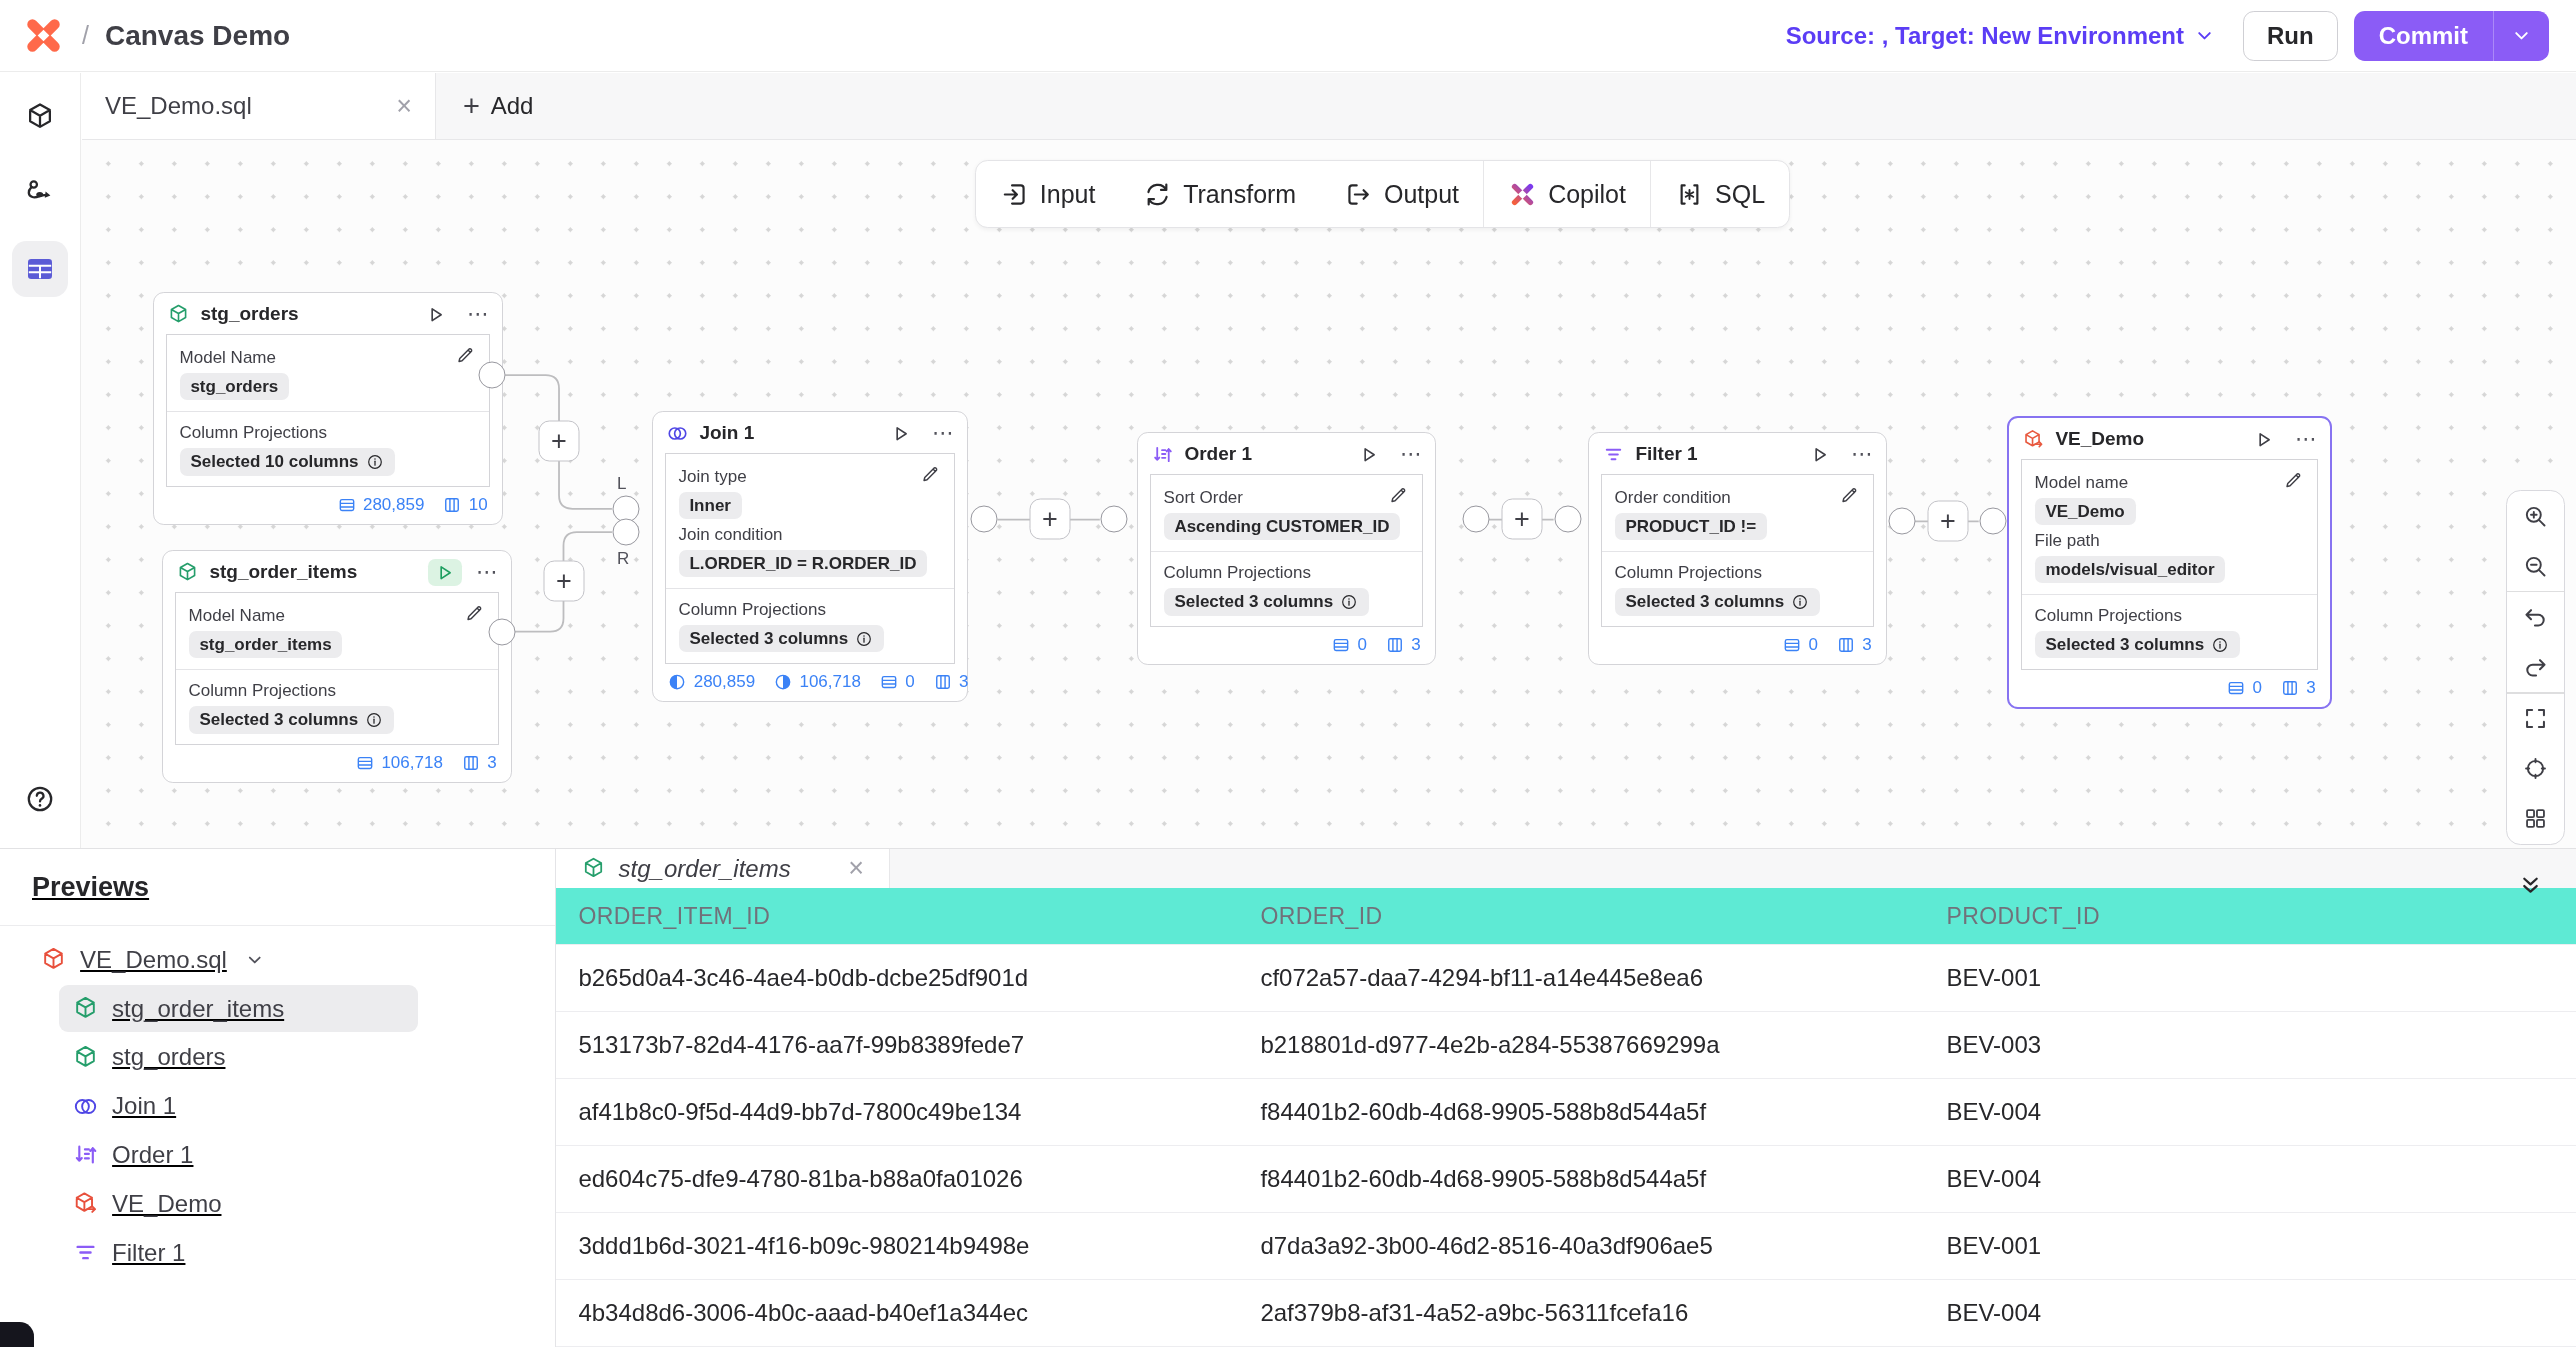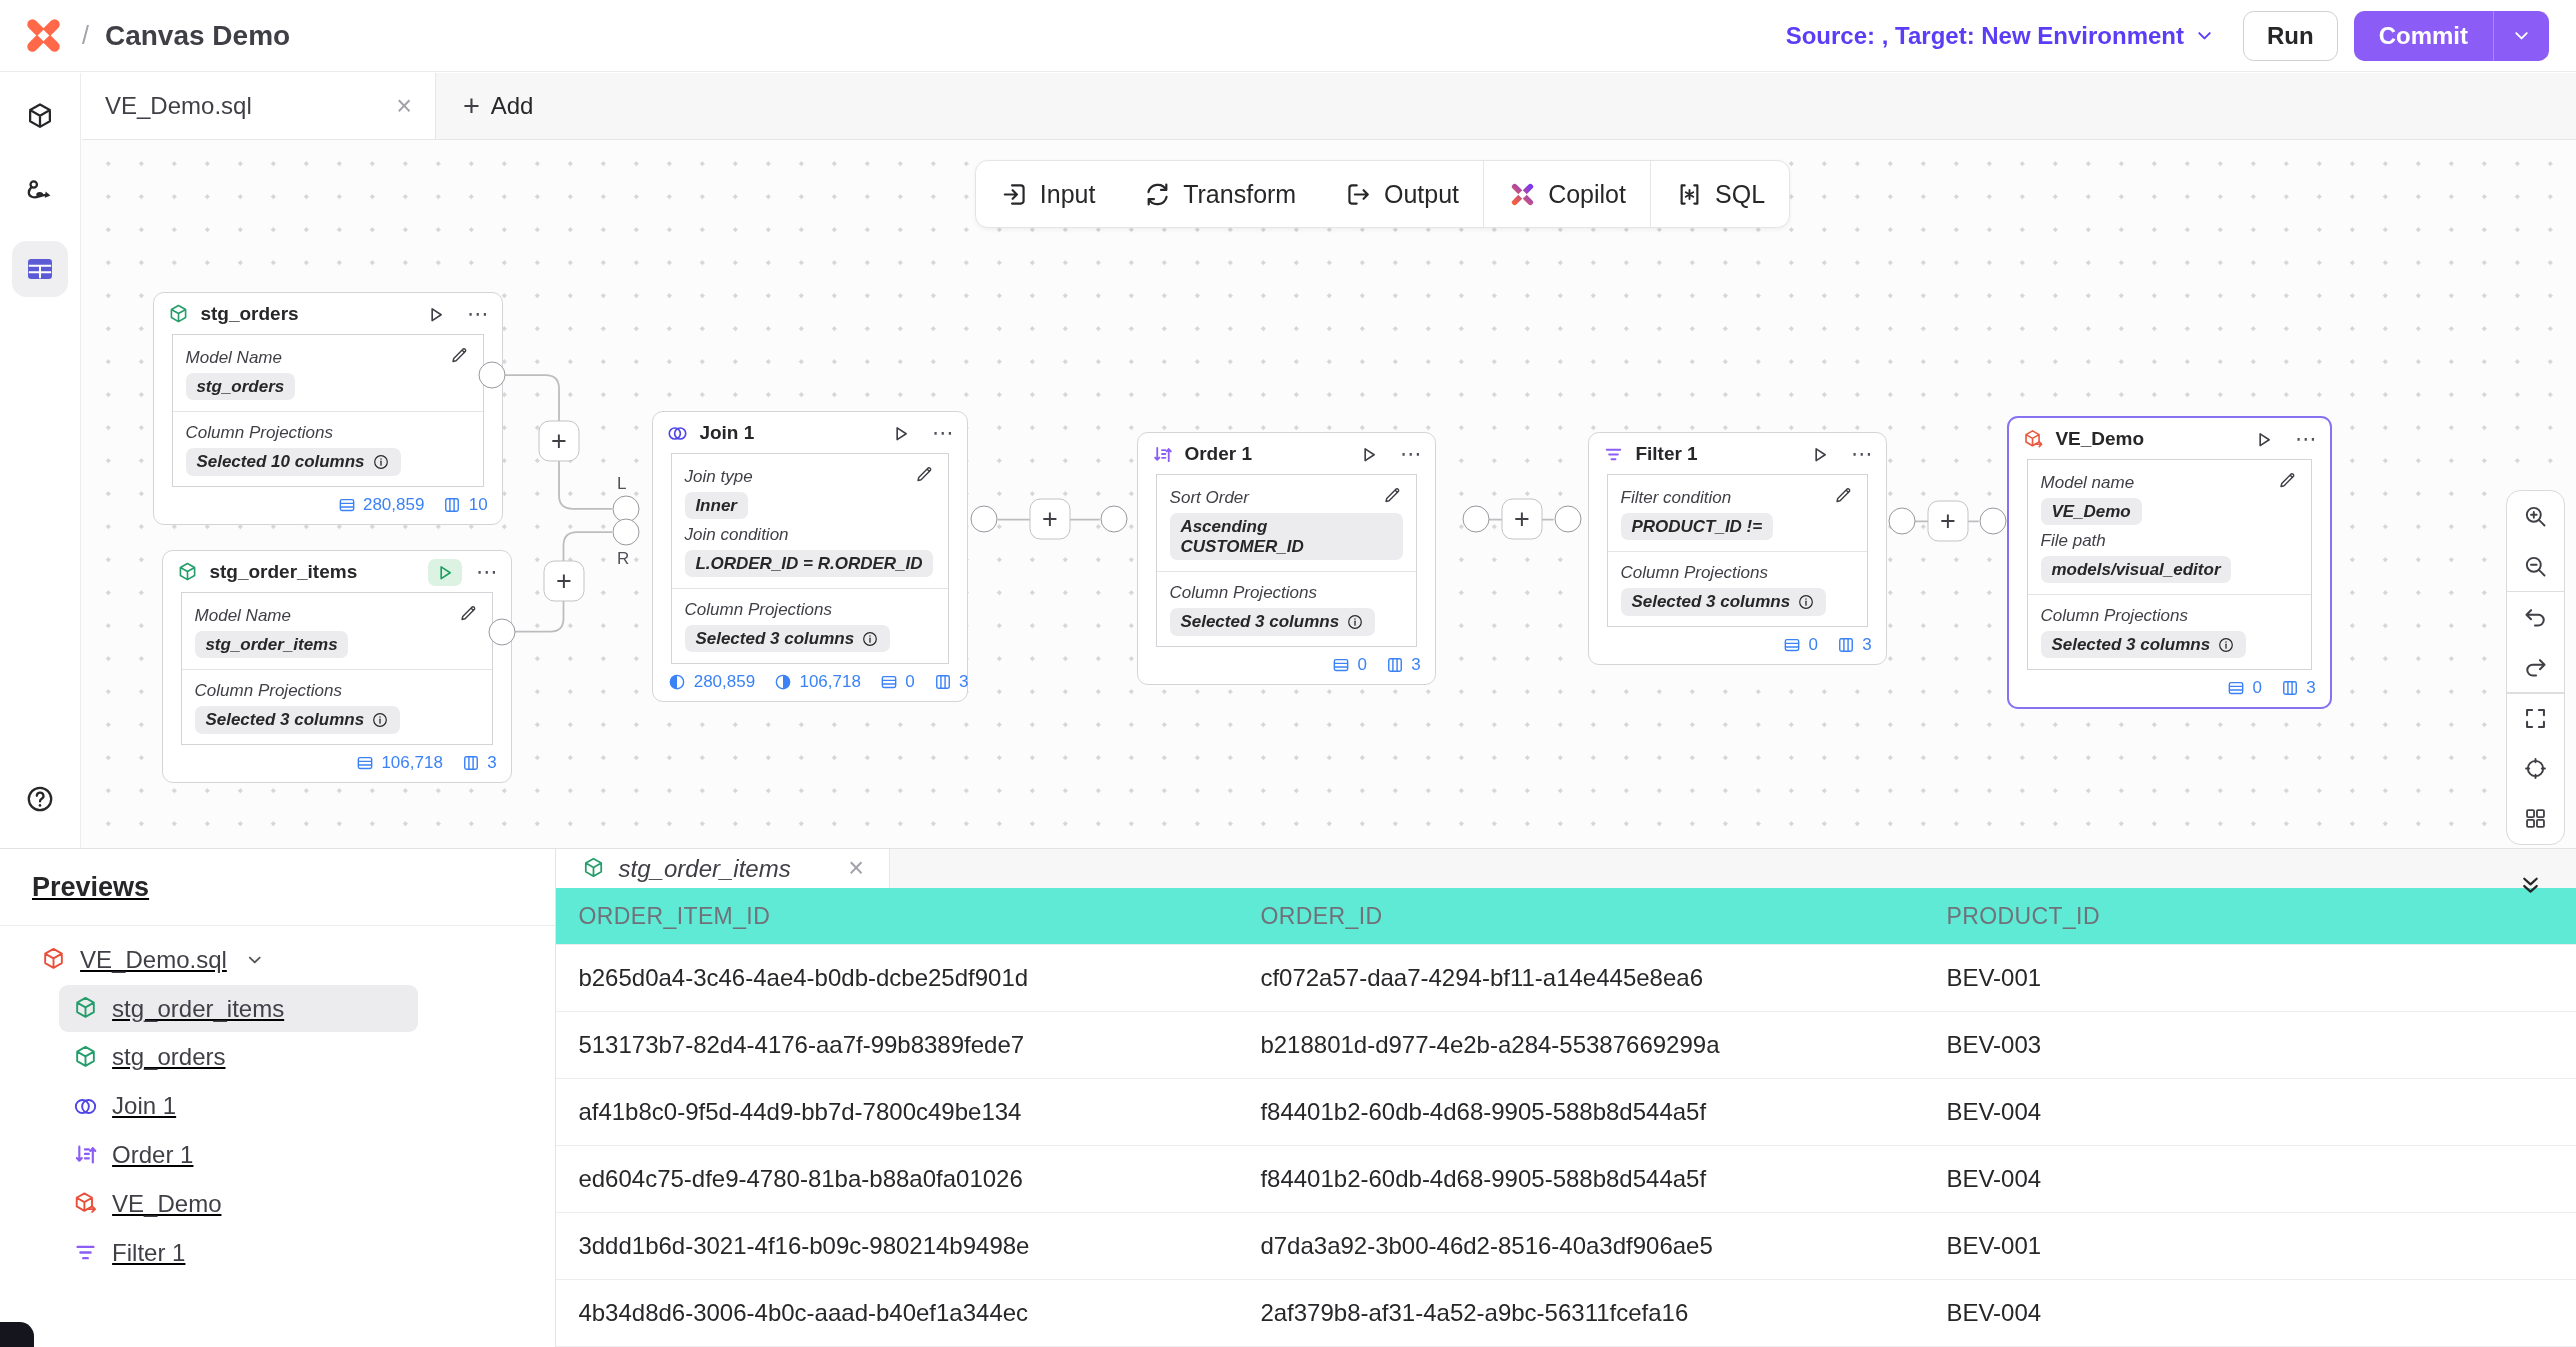--- a/index.html
+++ b/index.html
@@ -45,21 +45,21 @@
   .ct-div { width:1.3px; height:100%; background:#e7e7e9; }
 
   .node { position:absolute; background:#fff; border:1.4px solid #d4d4d8; border-radius:10.8px; z-index:5; }
   .node.selected { border:2.7px solid #8773f1; }
   .node-header { display:flex; align-items:center; gap:10.8px; padding:8px 12.6px 6.3px 12.6px; }
   .node-title { font-size:19px; font-weight:600; color:#27272a; }
   .node-actions { margin-left:auto; display:flex; align-items:center; gap:14.4px; color:#3f3f46; }
   .play-pill { display:flex; align-items:center; border-radius:7.2px; padding:2.7px 6.3px; }
   .play-pill.green { background:#dcf3e3; color:#1d9e5f; }
   .dots { font-size:21.5px; color:#52525b; line-height:1; cursor:pointer; letter-spacing:0.9px; }
-  .node-card { position:relative; margin:0 18px; border:1.4px solid #d4d4d8; border-radius:0; padding:7.2px 12.6px 10.8px 12.6px;font-style:italic; }
+  .node-card { position:relative; margin:0 12px; border:1.4px solid #d4d4d8; border-radius:0; padding:7.2px 12.6px 10.8px 12.6px; }
   .card-edit { position:absolute; top:9px; right:12.6px; color:#3f3f46; cursor:pointer; }
   .field-label { font-size:17px; color:#3f3f46; margin:5.4px 0 5.4px 0; }
   .chip { display:inline-flex; align-items:center; gap:7.2px; background:#ececee; border-radius:7.2px; padding:3.6px 10.8px;
           font-size:17px; font-weight:700; color:#27272a; }
   .card-divider { border-top:1.4px solid #e4e4e7; margin:10.8px -12.6px; }
   .node-footer { display:flex; align-items:center; justify-content:flex-end; gap:18px; padding:8px 14.4px 9px 14.4px; font-size:17px; color:#3b82f6; }
   .node-footer.split { justify-content:space-between; }
   .stat { display:flex; align-items:center; gap:6.3px; }
   .stat-group { display:flex; align-items:center; gap:18px; }
 
@@ -559,21 +559,21 @@
                 <use href="#i-play"></use>
               </svg>
             </span>
           <span class="dots">⋯</span>
         </div>
       </div>
       <div class="node-card">
         <svg class="ic card-edit" width="21.5" height="21.5" viewBox="0 0 24 24">
             <use href="#i-pencil"></use>
           </svg>
-        <div class="field-label">Filter condition</div>
+        <div class="field-label">Order condition</div>
         <span class="chip">
             <span>PRODUCT_ID !=</span>
           </span>
         <div class="card-divider"></div>
         <div class="field-label">Column Projections</div>
         <span class="chip">
             <span>Selected 3 columns</span>
           <svg class="ic" width="18" height="18" viewBox="0 0 24 24">
               <use href="#i-info"></use>
             </svg>

